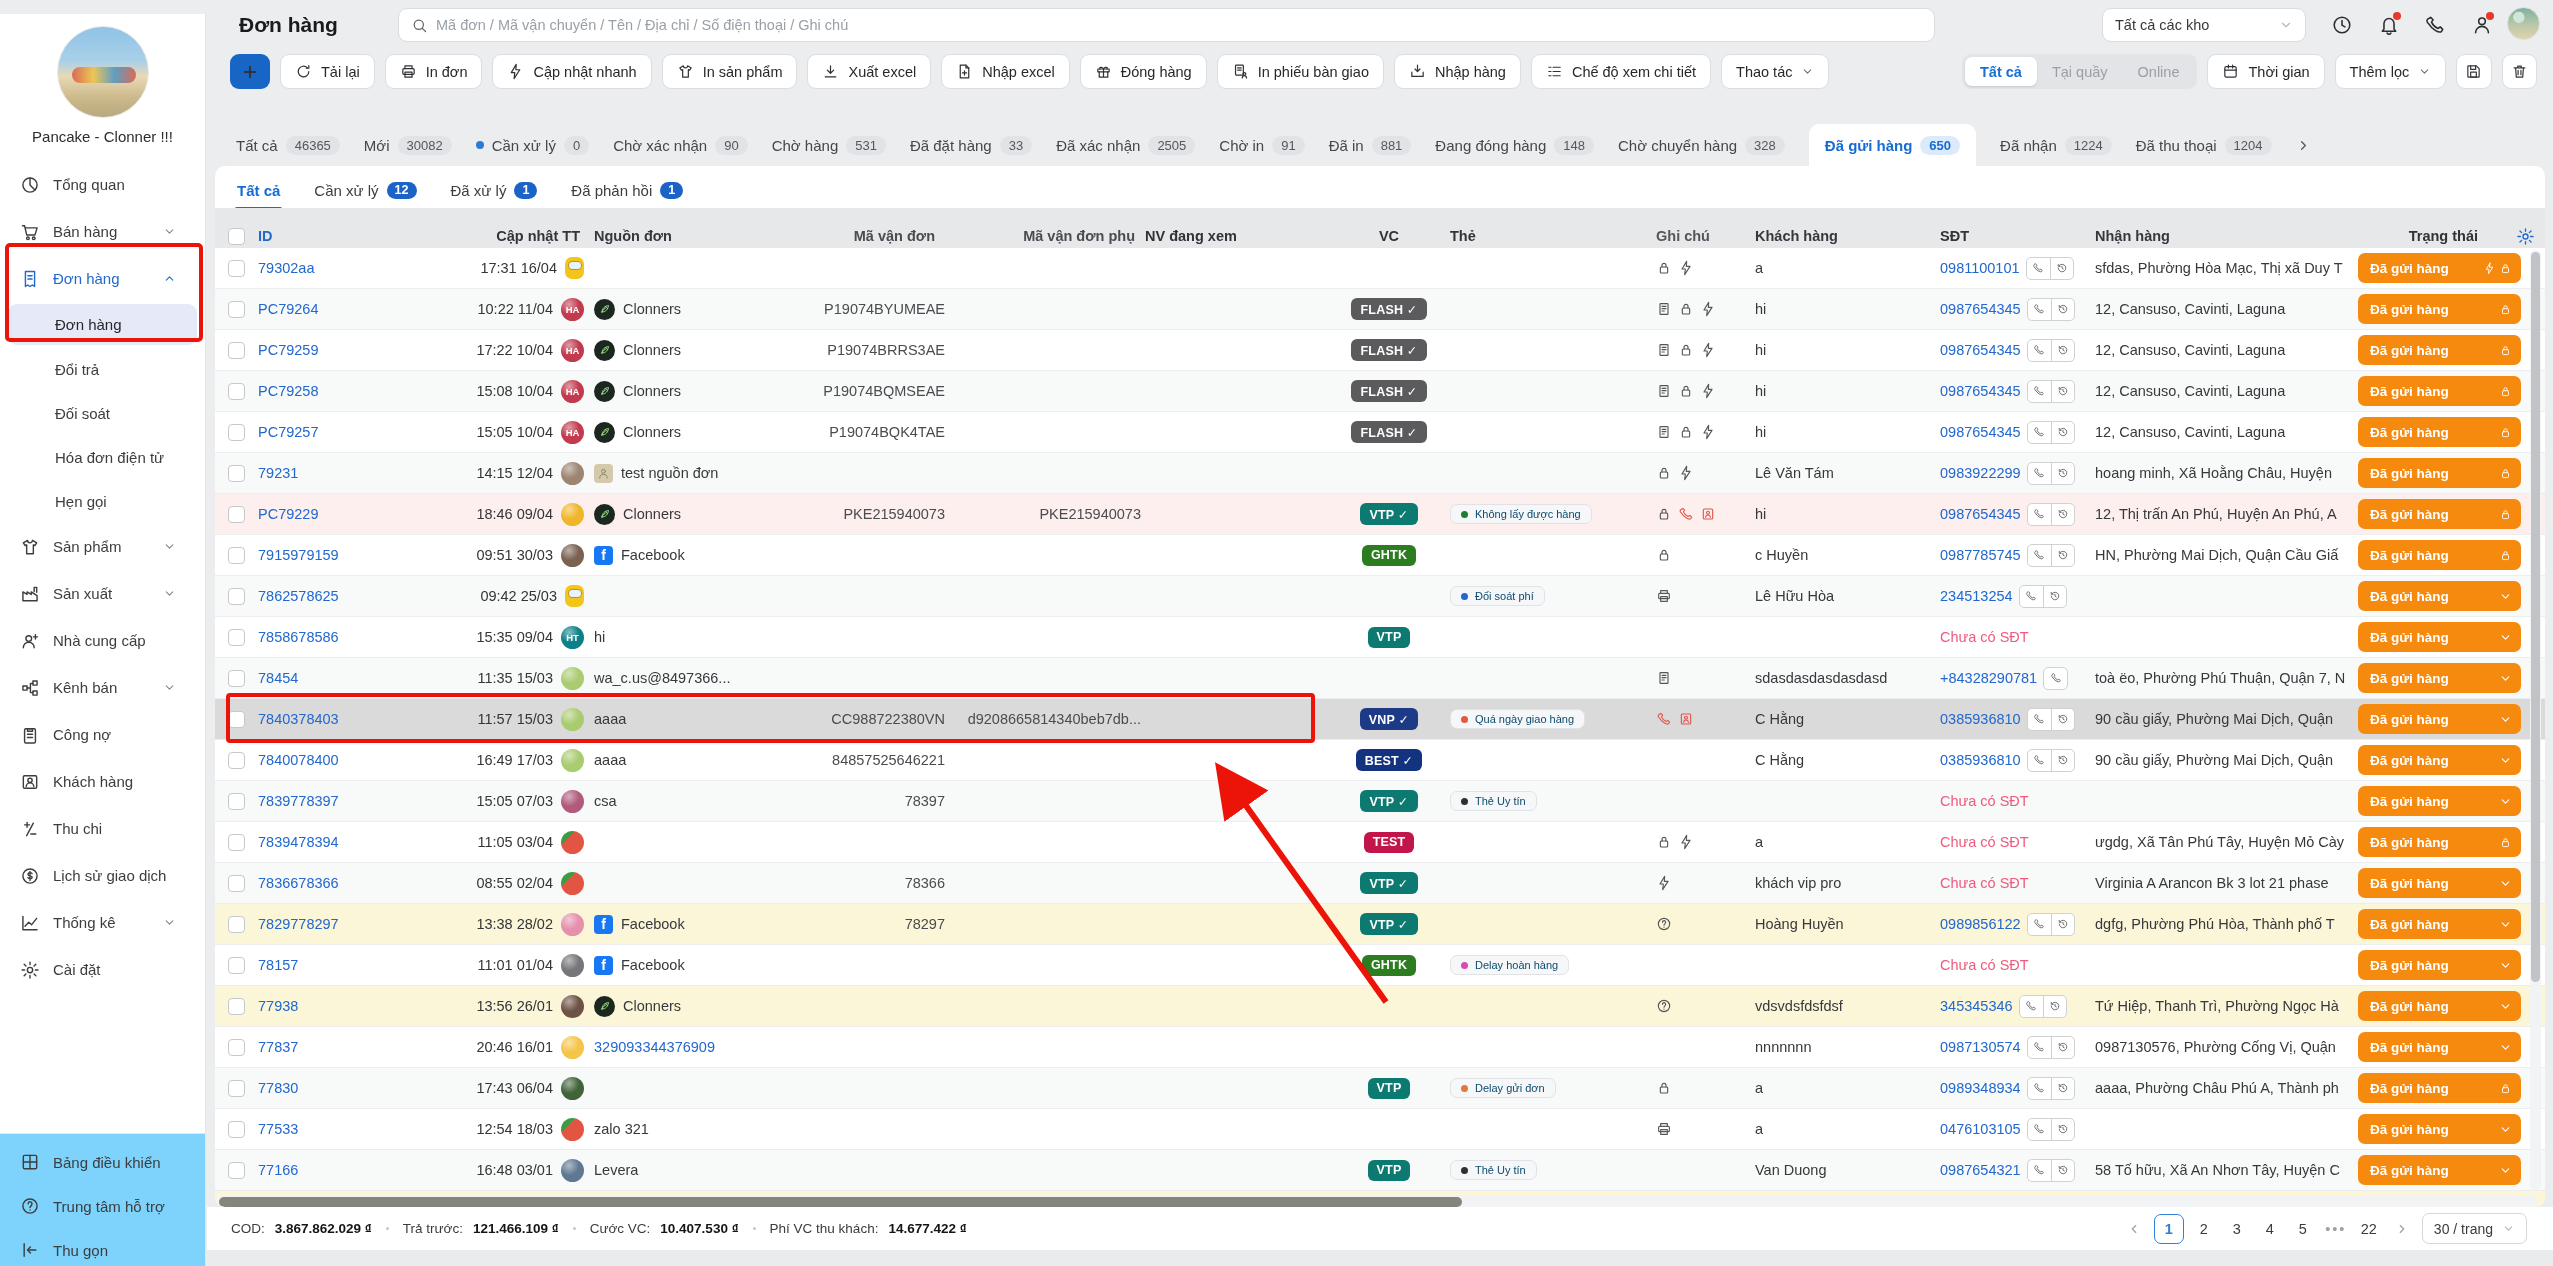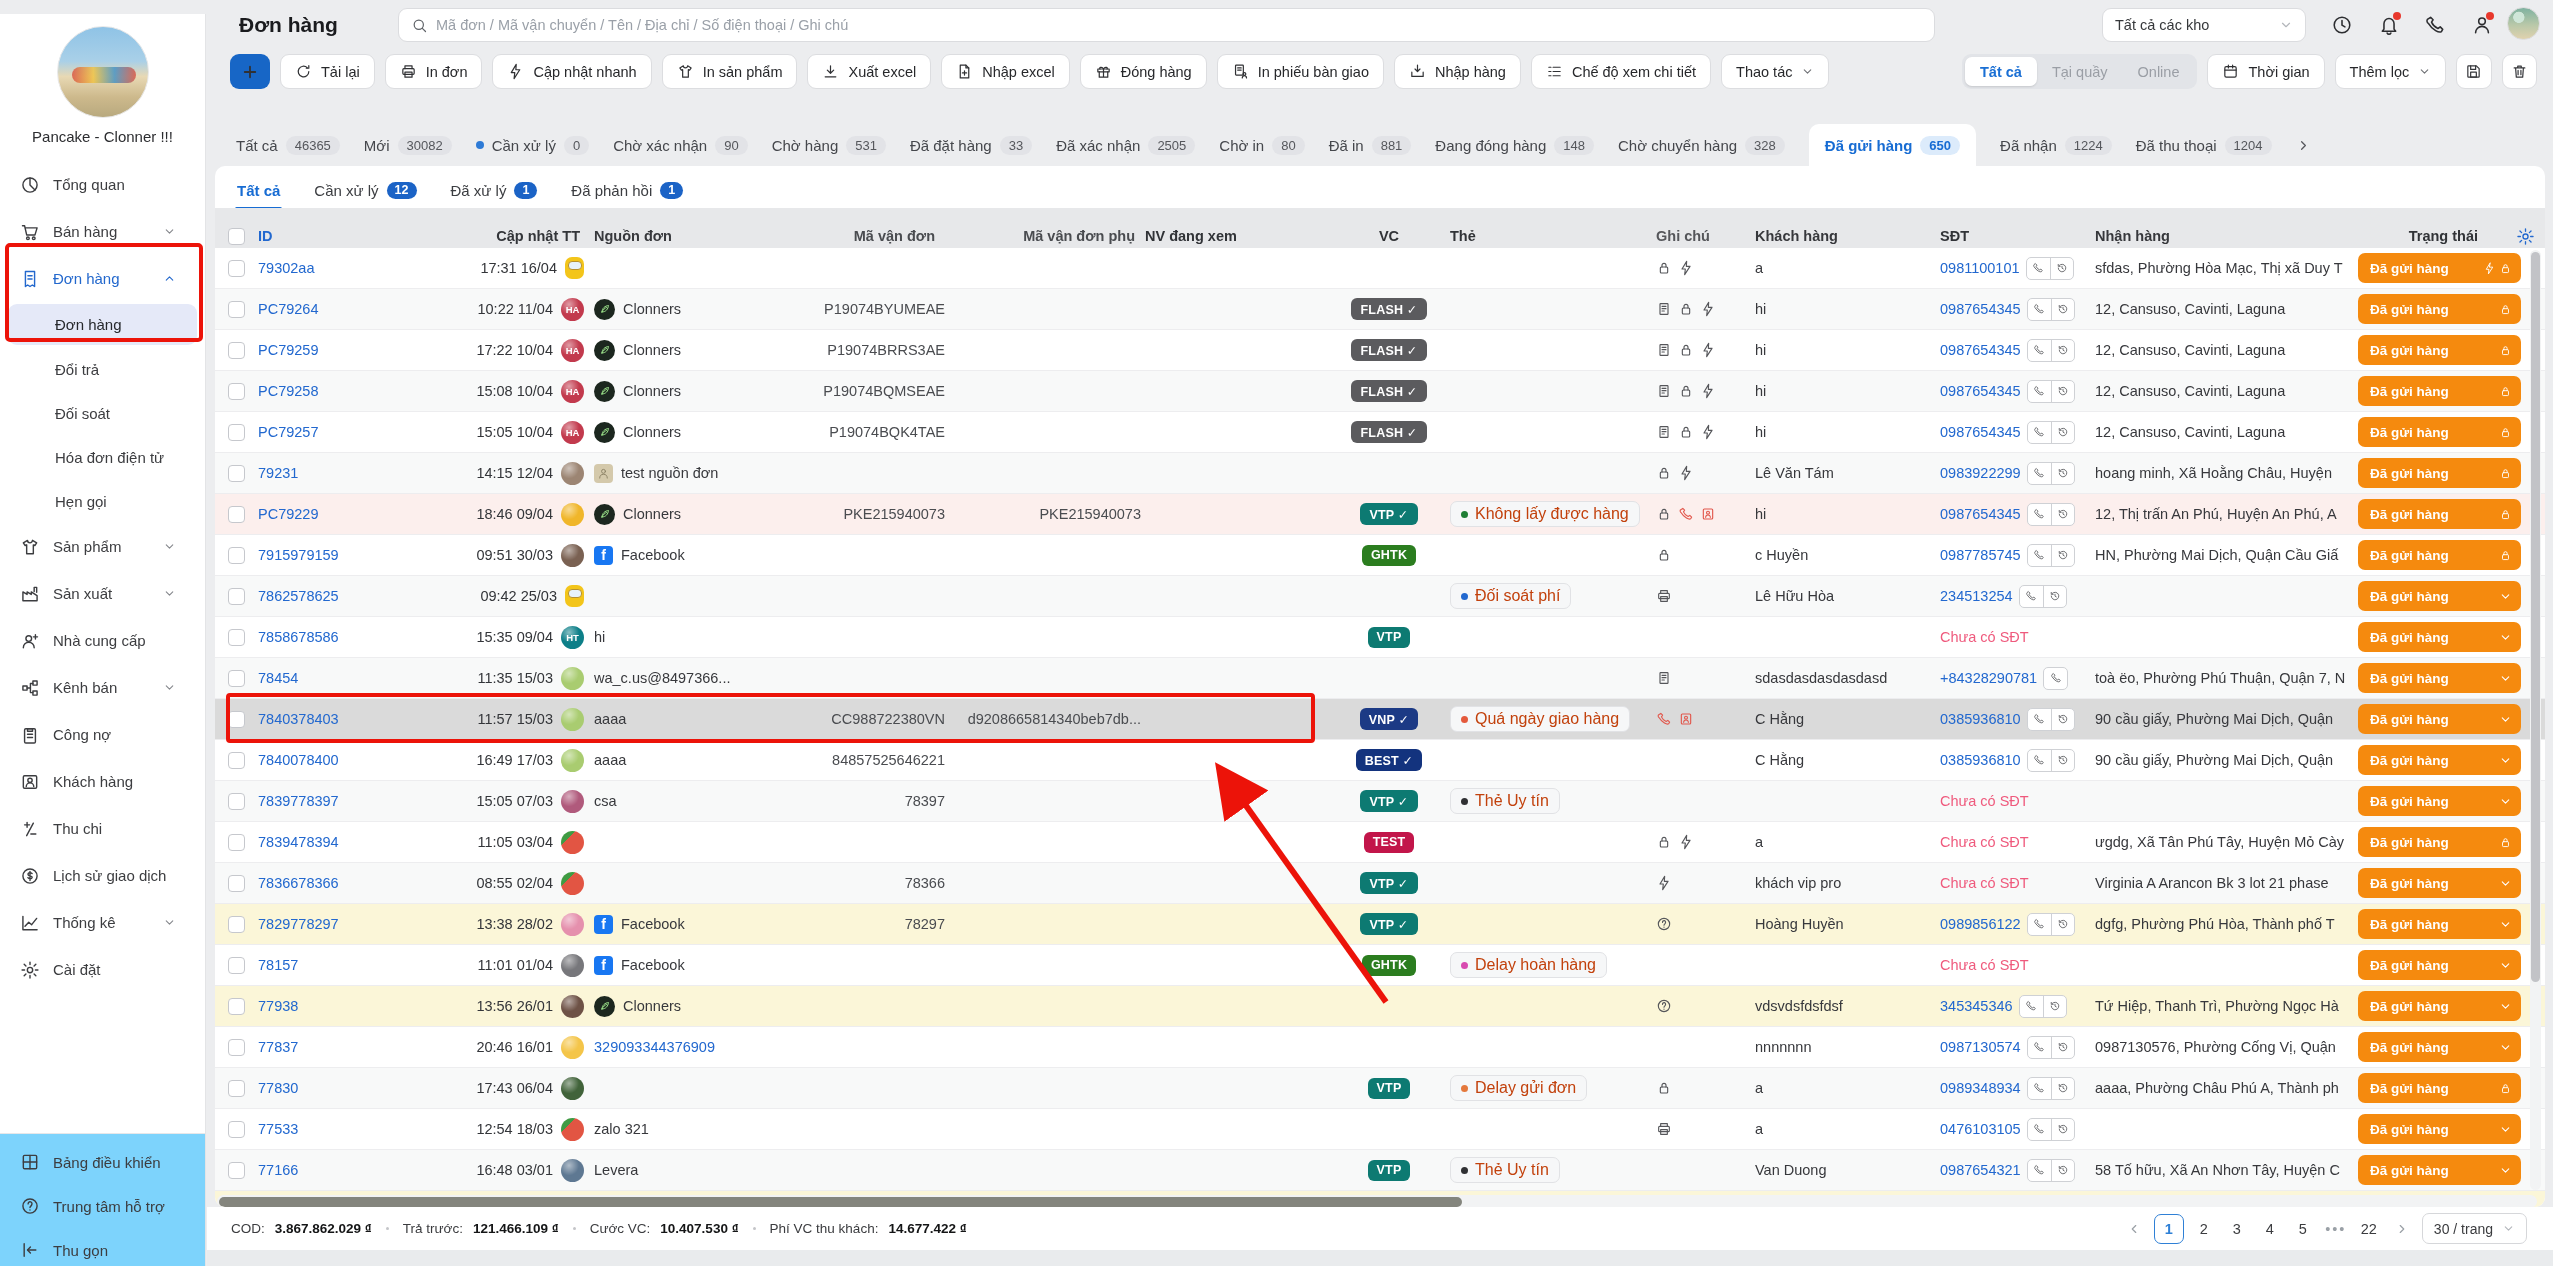--- a/index.html
+++ b/index.html
@@ -91,21 +91,21 @@
   .src-cl { width:21px; height:21px; border-radius:50%; background:#1c271f; display:flex; align-items:center; justify-content:center; color:#9be28a; }
   .src-fb { width:19px; height:19px; border-radius:4px; background:#1877f2; color:#fff; font-size:14px; font-weight:700; display:flex; align-items:center; justify-content:center; }
   .src-im { width:19px; height:19px; border-radius:4px; background:#d4c9ab; color:#8a8164; display:flex; align-items:center; justify-content:center; }
   .c-src.link-src { color:#2268cf; }
   .c-trk { width:125px; justify-content:flex-end; color:#4a4c50; }
   .c-trk2 { width:200px; justify-content:flex-end; color:#4a4c50; padding-right:4px; }
   .c-staff { width:185px; }
   .c-vc { width:118px; justify-content:center; }
   .vc-badge { border-radius:6px; padding:3.5px 9px; font-size:12.5px; font-weight:700; color:#fff; letter-spacing:.2px; white-space:nowrap;}
   .c-tag { width:202px; padding-left:2px; }
-  .tag-pill { display:inline-flex; align-items:center; gap:7px; border:1px solid #e1e2e5; background:#f6f7f8; border-radius:7px; padding:3px 10px; font-size:16px; color:#c2410c; white-space:nowrap;}
+  .tag-pill { display:inline-flex; align-items:center; gap:7px; border:1px solid #e1e2e5; background:#f6f7f8; border-radius:7px; padding:3px 10px; font-size:11px; color:#0c4a6e; white-space:nowrap;}
   .tag-pill .tdot { width:7px; height:7px; border-radius:50%; }
   .c-note { width:105px; gap:6px; padding-left:6px; color:#55565a; }
   .c-note .red { color:#e2574c; }
   .c-cust { width:185px; color:#37383c; }
   .c-phone { width:155px; gap:6px; }
   .c-phone .pnum { color:#2268cf; cursor:pointer; }
   .c-phone .nophone { color:#ef5a7d; }
   .ppair { display:inline-flex; border:1px solid #cfd1d5; border-radius:5px; overflow:hidden; background:#fff; }
   .ppair .pcell { width:23px; height:21px; display:flex; align-items:center; justify-content:center; color:#56575b; cursor:pointer;}
   .ppair .pcell + .pcell { border-left:1px solid #cfd1d5; }
@@ -584,21 +584,21 @@
       <div class="stat-tab">
         <span>Đã đặt hàng</span>
         <span class="cnt">33</span>
       </div>
       <div class="stat-tab">
         <span>Đã xác nhận</span>
         <span class="cnt">2505</span>
       </div>
       <div class="stat-tab">
         <span>Chờ in</span>
-        <span class="cnt">80</span>
+        <span class="cnt">91</span>
       </div>
       <div class="stat-tab">
         <span>Đã in</span>
         <span class="cnt">881</span>
       </div>
       <div class="stat-tab">
         <span>Đang đóng hàng</span>
         <span class="cnt">148</span>
       </div>
       <div class="stat-tab">

